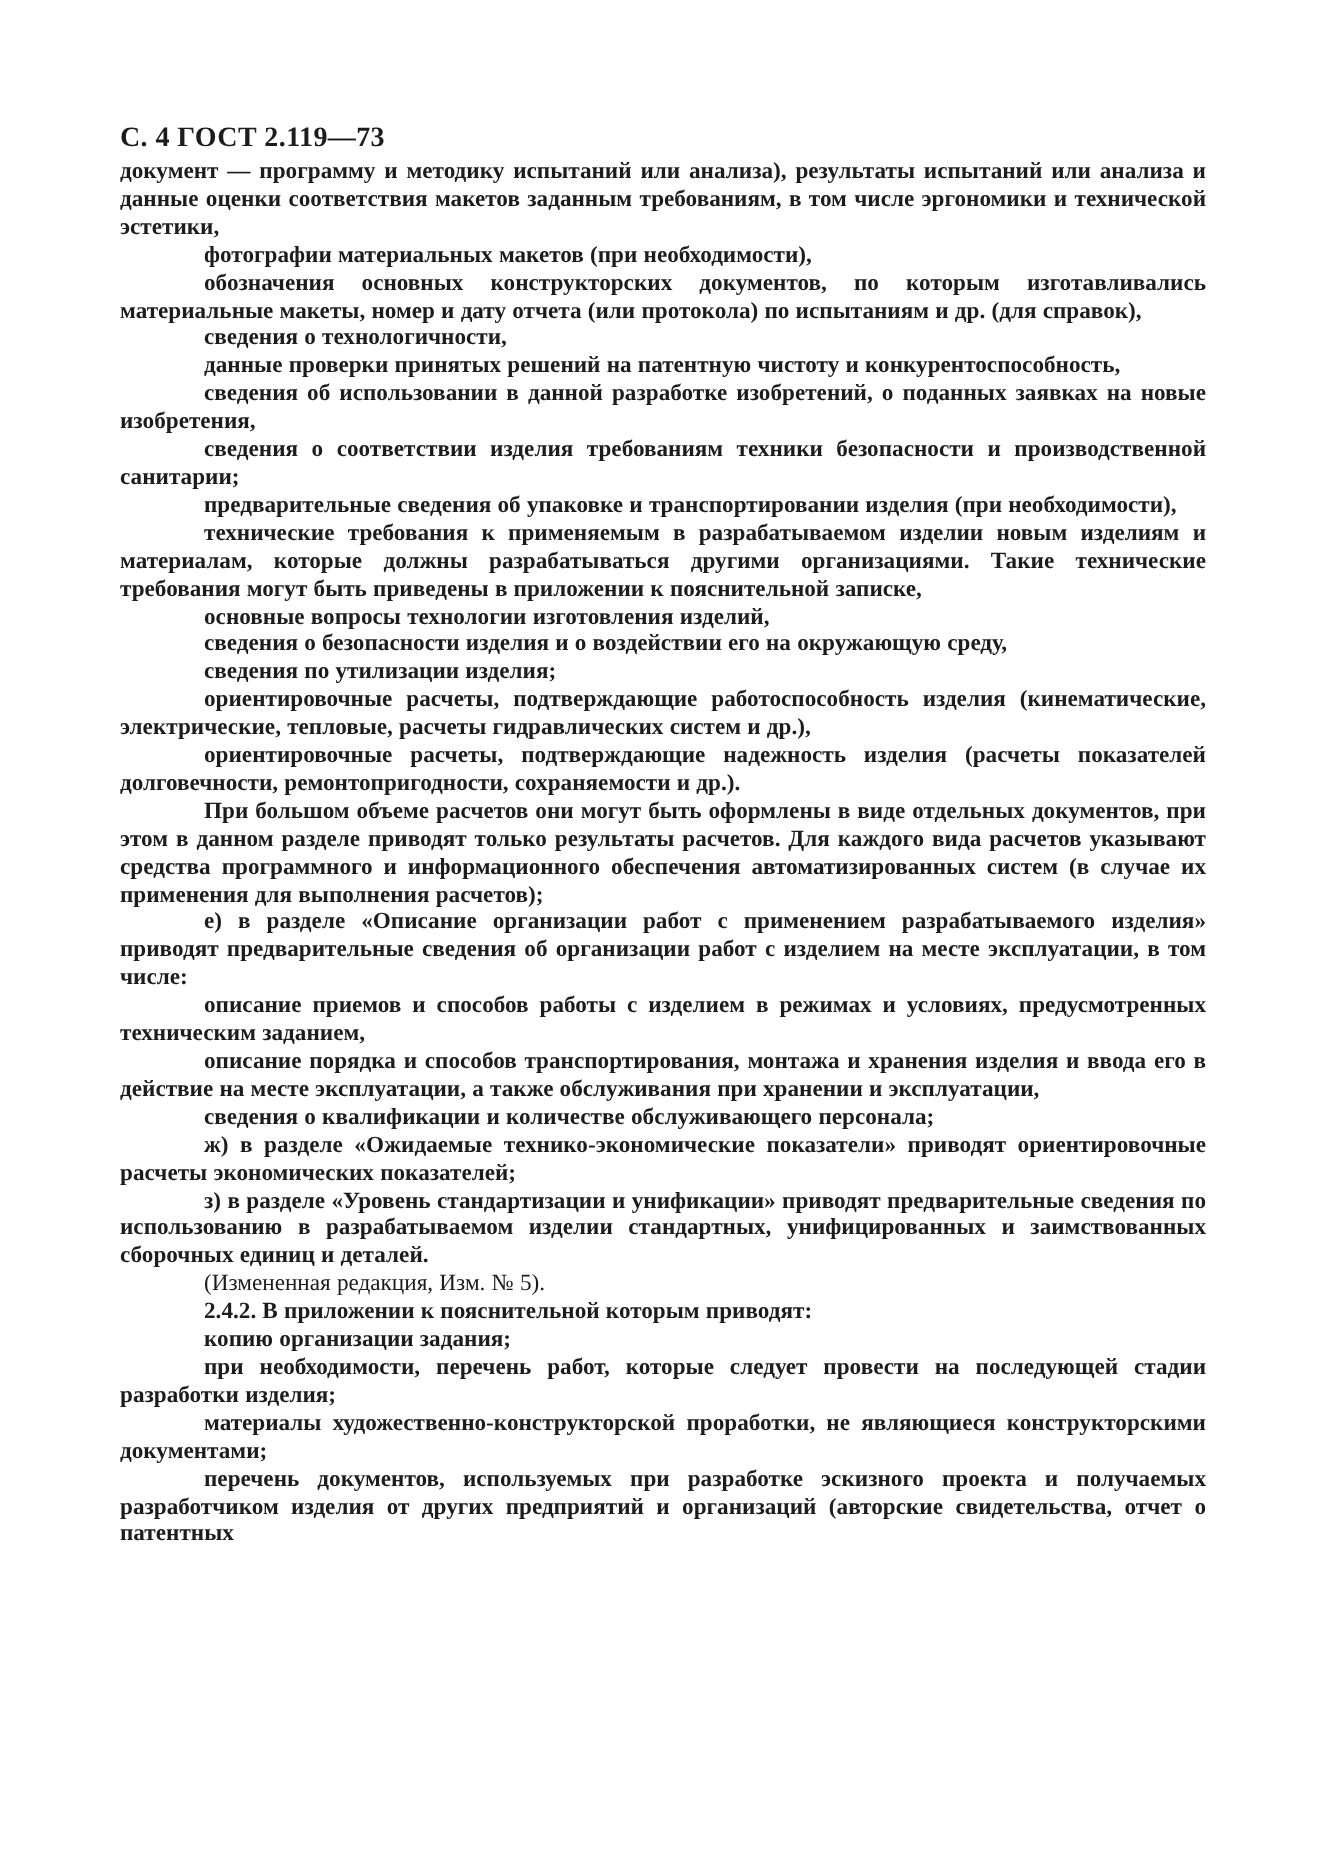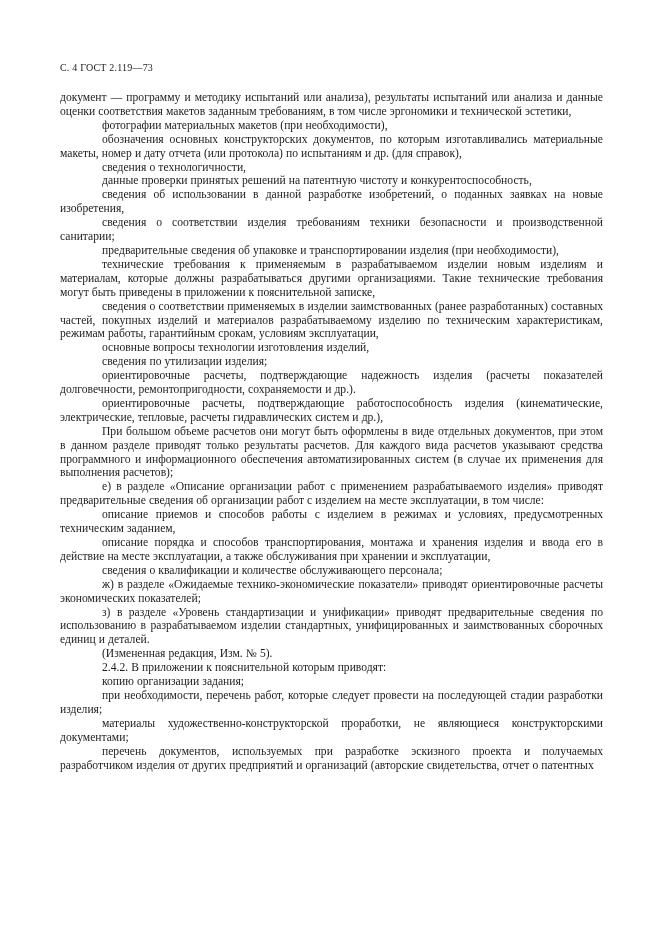--- a/index.html
+++ b/index.html
@@ -15,35 +15,36 @@
     color: #1c1c1c;
   }
   .page {
     box-sizing: border-box;
     width: 661px;
     height: 936px;
     padding: 62px 58px 0 60px;
     background: #ffffff;
   }
   .page-header {
-    font-size: 10px;
-    font-weight: normal;
+    font-size: 14px;
+    font-weight: bold;
     letter-spacing: 0.2px;
-    margin: 0 0 18px 0;
+    margin: 0 0 1px 0;
     white-space: nowrap;
   }
   .doc-body p {
     margin: 0;
     font-size: 11.6px;
     line-height: 13.9px;
     text-align: justify;
     text-indent: 42px;
     hyphens: auto;
     -webkit-hyphens: auto;
     word-spacing: 0.2px;
+    font-weight: bold;
   }
   .doc-body p.noindent {
     text-indent: 0;
   }
   .doc-body p.bold {
     font-weight: normal;
   }
 </style>
 </head>
 <body>
@@ -53,25 +54,25 @@
   <div class="doc-body">
     <p class="noindent">документ — программу и методику испытаний или анализа), результаты испытаний или анализа и данные оценки соответствия макетов заданным требованиям, в том числе эргономики и технической эстетики,</p>
     <p>фотографии материальных макетов (при необходимости),</p>
     <p>обозначения основных конструкторских документов, по которым изготавливались материальные макеты, номер и дату отчета (или протокола) по испытаниям и др. (для справок),</p>
     <p>сведения о технологичности,</p>
     <p>данные проверки принятых решений на патентную чистоту и конкурентоспособность,</p>
     <p>сведения об использовании в данной разработке изобретений, о поданных заявках на новые изобретения,</p>
     <p>сведения о соответствии изделия требованиям техники безопасности и производственной санитарии;</p>
     <p>предварительные сведения об упаковке и транспортировании изделия (при необходимости),</p>
     <p>технические требования к применяемым в разрабатываемом изделии новым изделиям и материалам, которые должны разрабатываться другими организациями. Такие технические требования могут быть приведены в приложении к пояснительной записке,</p>
-    <p>сведения о соответствии применяемых в изделии заимствованных (ранее разработанных) составных частей, покупных изделий и материалов разрабатываемому изделию по техническим характеристикам, режимам работы, гарантийным срокам, условиям эксплуатации,</p>
     <p>основные вопросы технологии изготовления изделий,</p>
+    <p>сведения о безопасности изделия и о воздействии его на окружающую среду,</p>
     <p>сведения по утилизации изделия;</p>
+    <p>ориентировочные расчеты, подтверждающие работоспособность изделия (кинематические, электрические, тепловые, расчеты гидравлических систем и др.),</p>
     <p>ориентировочные расчеты, подтверждающие надежность изделия (расчеты показателей долговечности, ремонтопригодности, сохраняемости и др.).</p>
-    <p>ориентировочные расчеты, подтверждающие работоспособность изделия (кинематические, электрические, тепловые, расчеты гидравлических систем и др.),</p>
     <p>При большом объеме расчетов они могут быть оформлены в виде отдельных документов, при этом в данном разделе приводят только результаты расчетов. Для каждого вида расчетов указывают средства программного и информационного обеспечения автоматизированных систем (в случае их применения для выполнения расчетов);</p>
     <p>е) в разделе «Описание организации работ с применением разрабатываемого изделия» приводят предварительные сведения об организации работ с изделием на месте эксплуатации, в том числе:</p>
     <p>описание приемов и способов работы с изделием в режимах и условиях, предусмотренных техническим заданием,</p>
     <p>описание порядка и способов транспортирования, монтажа и хранения изделия и ввода его в действие на месте эксплуатации, а также обслуживания при хранении и эксплуатации,</p>
     <p>сведения о квалификации и количестве обслуживающего персонала;</p>
     <p>ж) в разделе «Ожидаемые технико-экономические показатели» приводят ориентировочные расчеты экономических показателей;</p>
     <p>з) в разделе «Уровень стандартизации и унификации» приводят предварительные сведения по использованию в разрабатываемом изделии стандартных, унифицированных и заимствованных сборочных единиц и деталей.</p>
     <p class="bold">(Измененная редакция, Изм. № 5).</p>
     <p>2.4.2. В приложении к пояснительной которым приводят:</p>
     <p>копию организации задания;</p>

